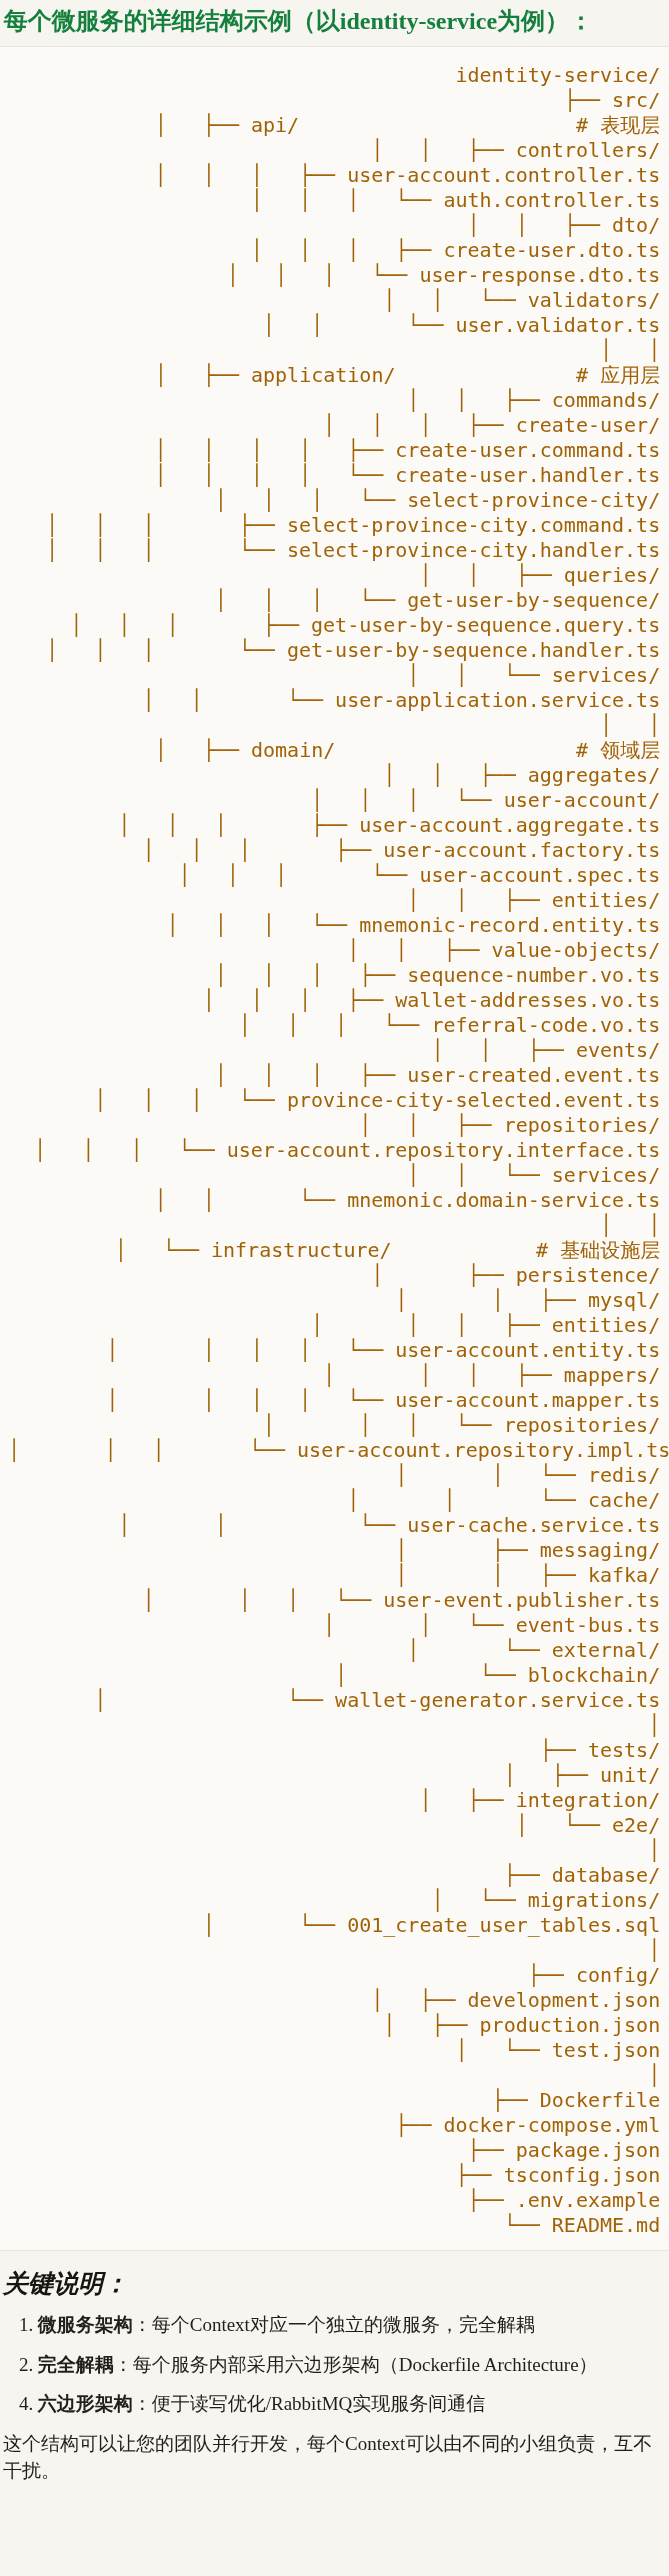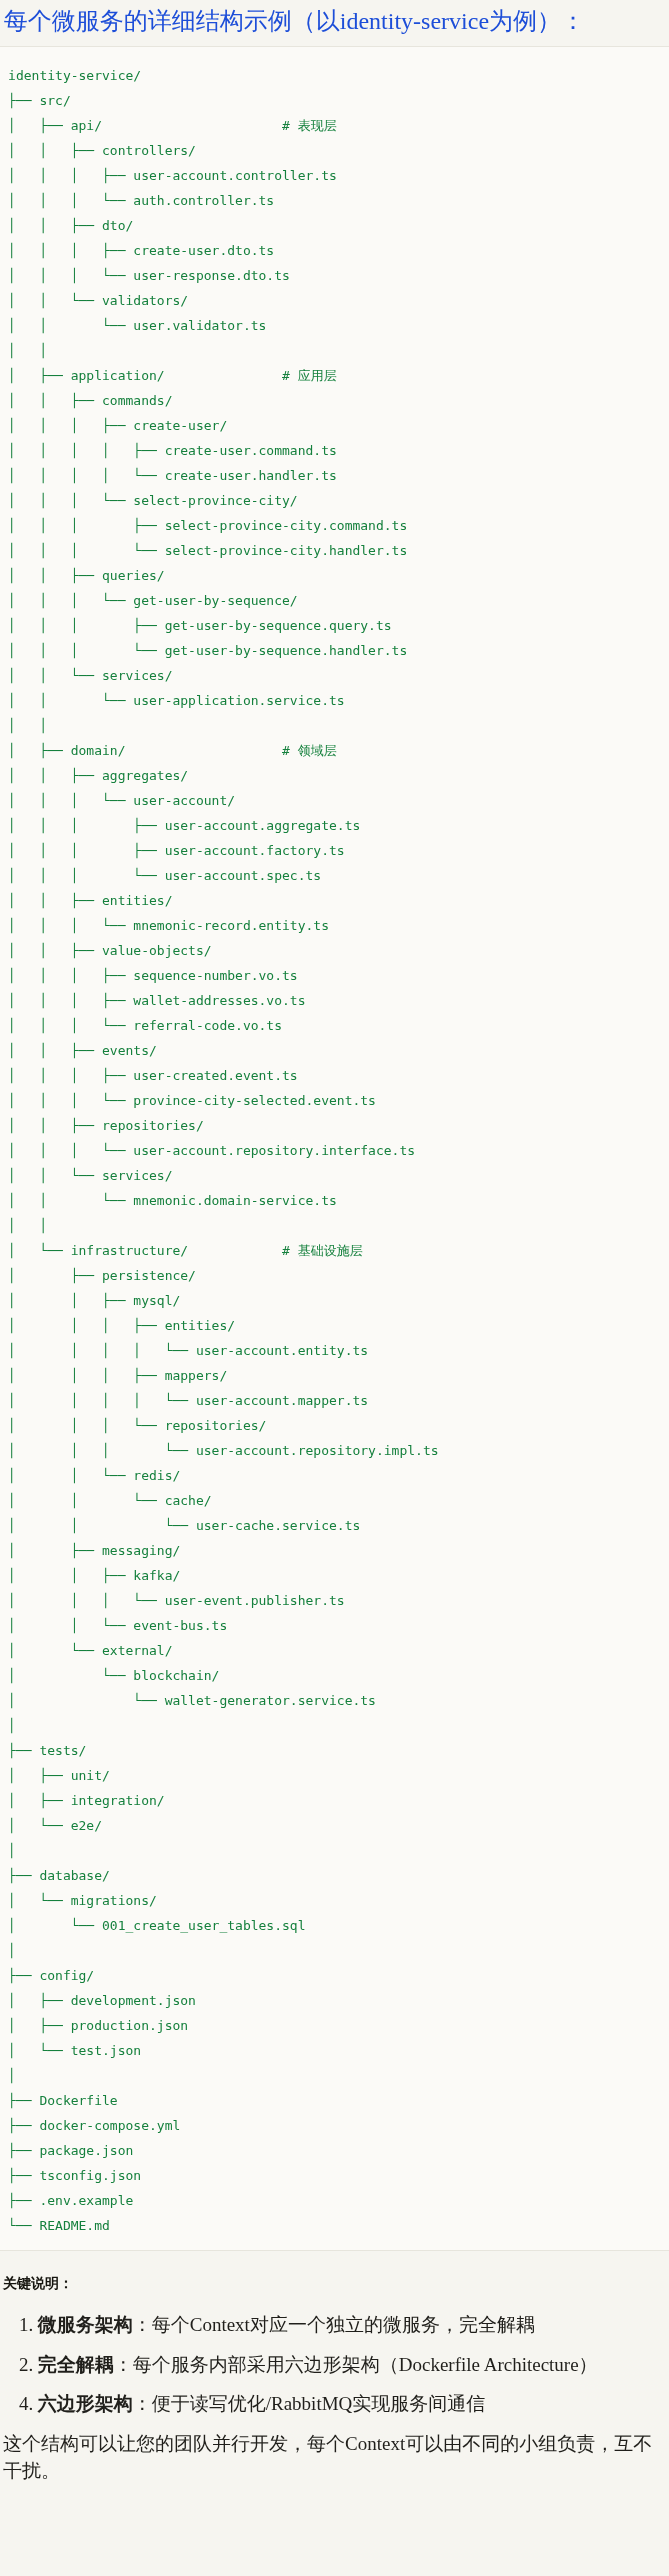--- a/index.html
+++ b/index.html
@@ -11,47 +11,49 @@
     height: 2576px;
     background: #f6f5f0;
     color: #201f1b;
     font-family: "Liberation Serif", serif;
     overflow: hidden;
   }
   .page-title {
     margin: 6.3px 3.8px 9.4px 3.8px;
     font-size: 24px;
     line-height: 30px;
-    font-weight: normal;
-    color: #1d4ed8;
+    font-weight: bold;
+    color: #15803d;
   }
   .code-block {
     background: #fbfaf7;
     border-top: 1.3px solid #e7e5dd;
     border-bottom: 1.3px solid #e7e5dd;
     padding: 16.3px 8.8px 12.5px 8.1px;
     box-sizing: border-box;
   }
   .code-block pre {
     margin: 0;
     font-family: "DejaVu Sans Mono", monospace;
-    font-size: 13px;
+    font-size: 20px;
     line-height: 25px;
-    color: #15803d;
+    color: #a16207;
     white-space: pre;
+    text-align: right;
   }
   .notes-section {
     padding: 0 5px 0 3.1px;
   }
   .notes-heading {
     margin: 17.5px 0 12.5px 0;
-    font-size: 14px;
+    font-size: 25px;
     line-height: 30px;
     font-weight: bold;
     color: #16150f;
+    font-style: italic;
   }
   .note-item {
     font-size: 19px;
     line-height: 27.5px;
     margin: 0 0 12px 16px;
     color: #201f1b;
   }
   .note-num {
     margin-right: 4.4px;
   }

